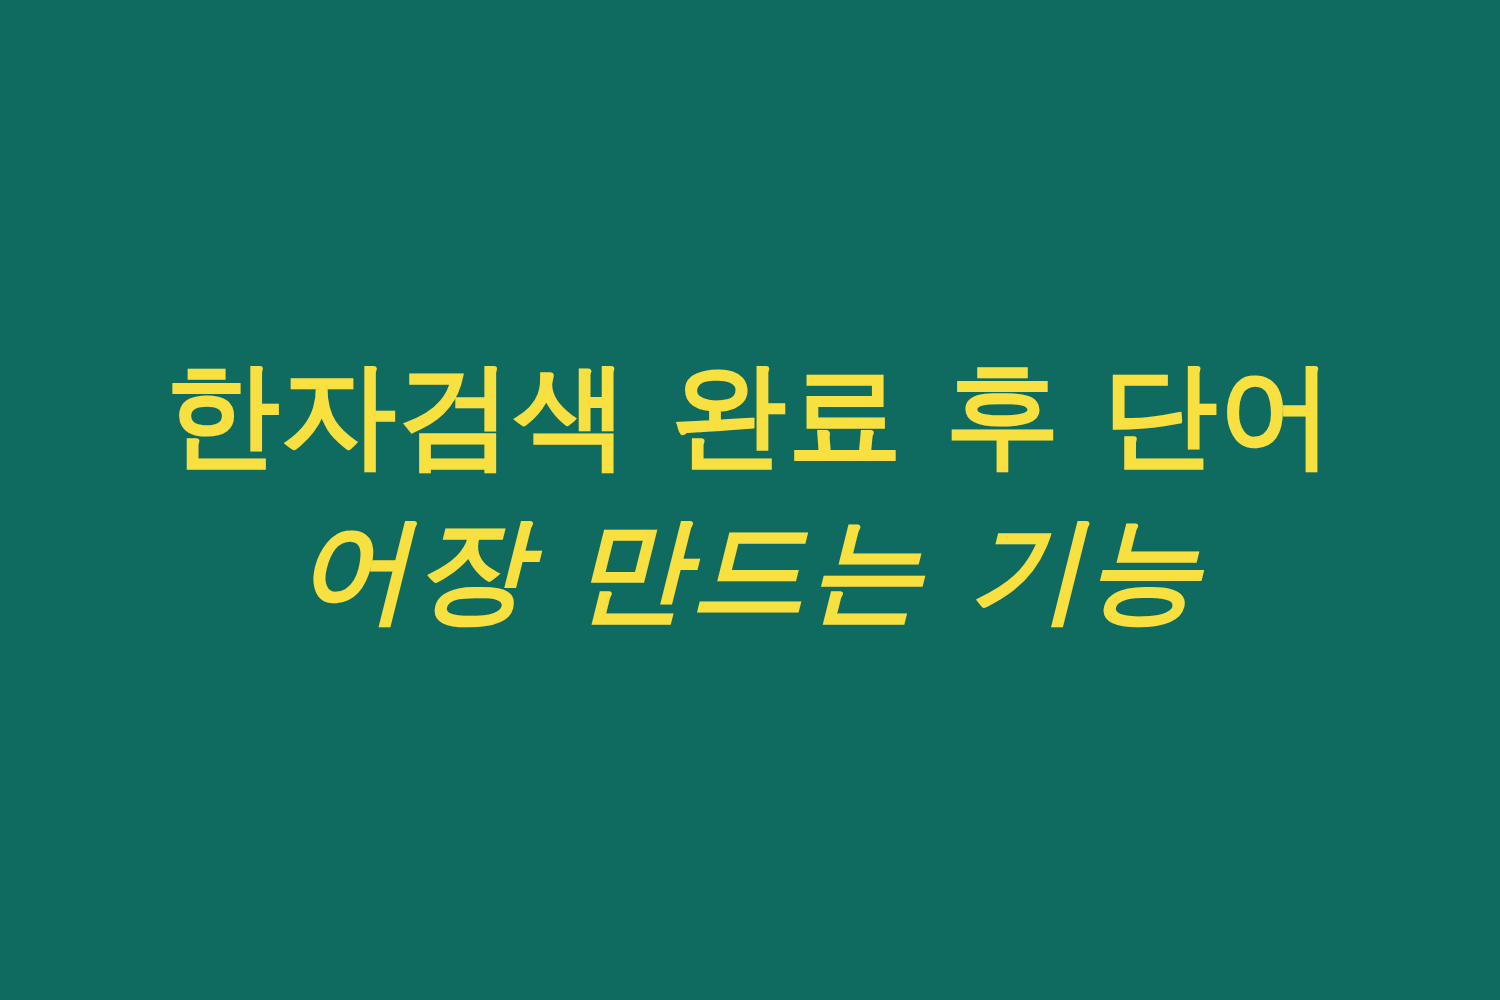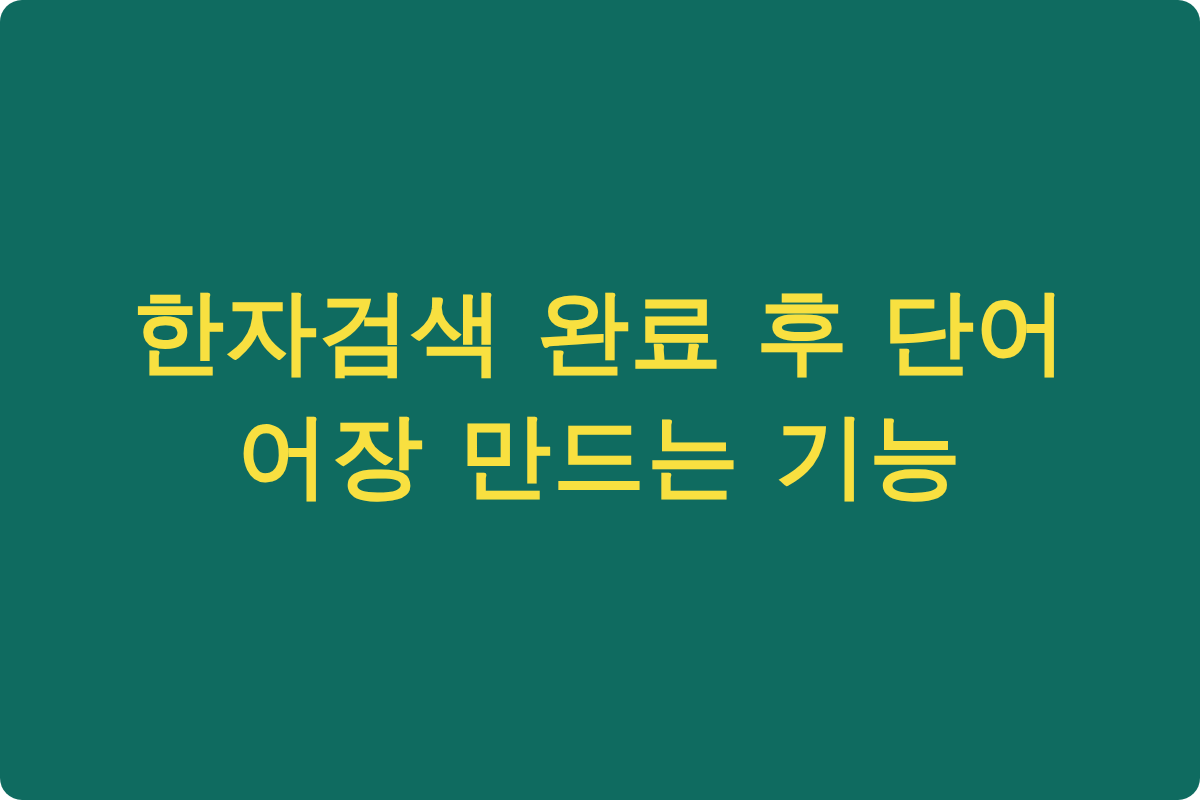--- a/index.html
+++ b/index.html
@@ -18,21 +18,20 @@
   #banner {
     position: relative;
     width: 1200px;
     height: 800px;
     box-sizing: border-box;
     background-color: #0F6B60;
     display: flex;
     align-items: center;
     justify-content: center;
     overflow: hidden;
-    border-radius: 22px;
   }
 
   #headline-block {
     width: 1040px;
     margin: 0 auto;
     padding: 0;
     text-align: center;
     transform: translateY(-6px);
   }
 
@@ -68,19 +67,19 @@
 </head>
 <body>
 
 <div id="banner" style="background-color: rgb(15, 107, 96);">
 
   <div id="headline-block">
 
     <span class="headline-line l1" style="color: rgb(248, 224, 64);">한자검색 완료 후 단어</span>
 
 
-    <span class="headline-line l3" style="color: rgb(248, 224, 64);">어장 만드는 기능</span>
+    <span class="headline-line l3" style="color: rgb(248, 224, 64); font-style: italic;">어장 만드는 기능</span>
 
   </div>
 
   <span id="a11y-full-text">한자검색 완료 후 단어장에 저장하여 나만의 단어장 만드는 기능</span>
 
 </div>
 
 </body></html>

